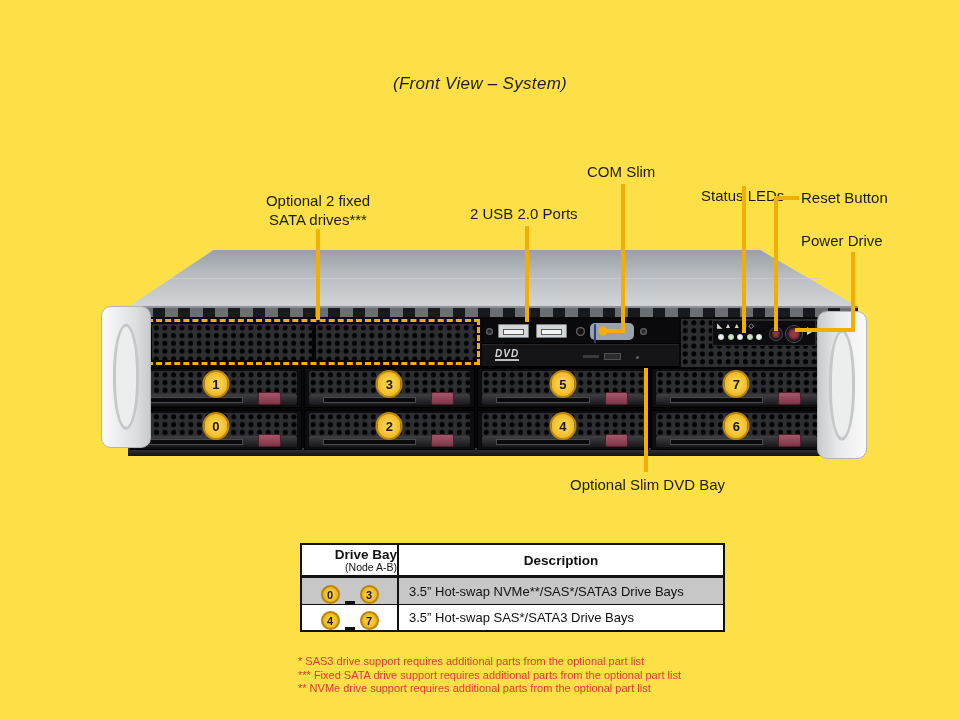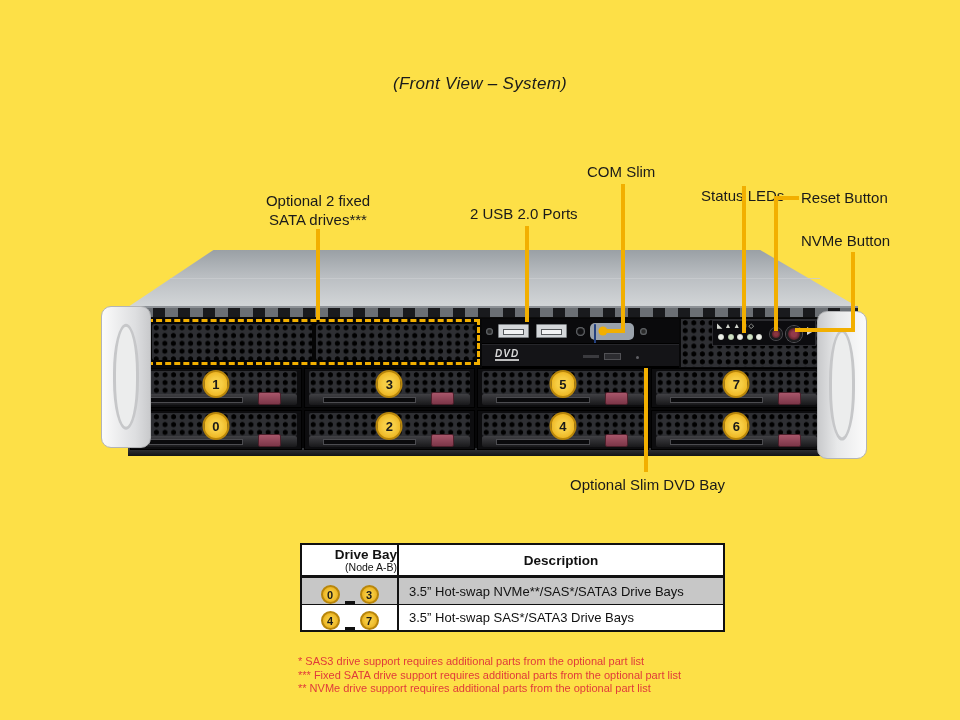--- a/index.html
+++ b/index.html
@@ -140,21 +140,21 @@
   <div class="title">(Front View – System)</div>
 
   <div class="callout co-sata">
     <span>Optional 2 fixed</span><br>
     <span>SATA drives***</span>
   </div>
   <div class="callout co-usb">2 USB 2.0 Ports</div>
   <div class="callout co-com">COM Slim</div>
   <div class="callout co-stat">Status LEDs</div>
   <div class="callout co-reset">Reset Button</div>
-  <div class="callout co-power">NVMe Button</div>
+  <div class="callout co-power">Power Drive</div>
   <div class="callout co-dvd">Optional Slim DVD Bay</div>
 
   <div class="chassis">
     <div class="c-top"></div>
     <div class="c-topline"></div>
     <div class="c-edge"></div>
     <div class="c-front"></div>
     <div class="c-base"></div>
 
     <div class="handle h-left">

